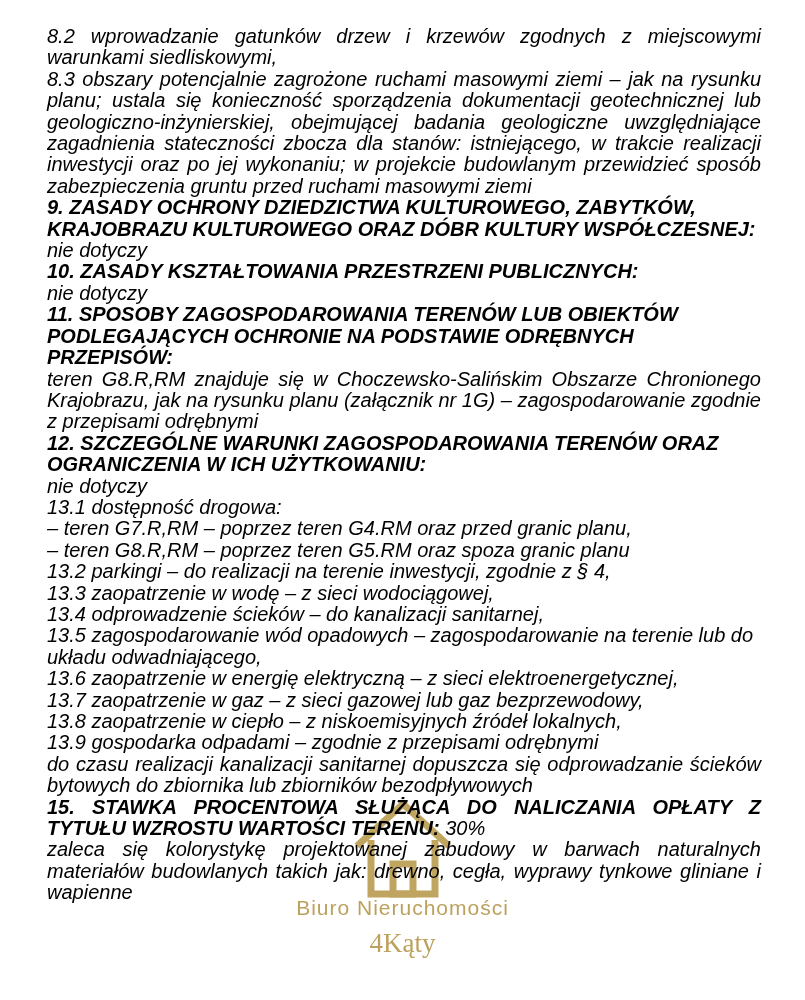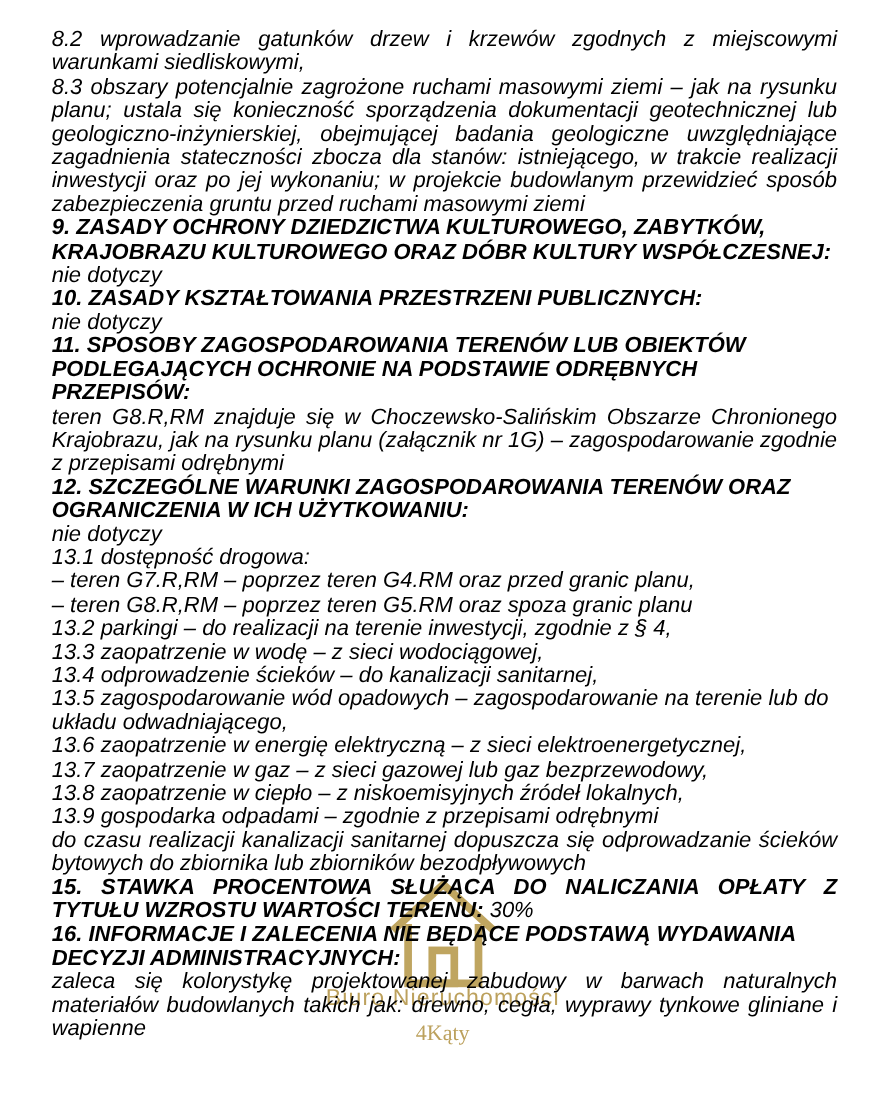--- a/index.html
+++ b/index.html
@@ -42,21 +42,21 @@
   }
   .wm-line1 {
     font-size: 21px;
     letter-spacing: 1px;
     color: #b09040;
     font-family: Liberation Sans, sans-serif;
     margin-top: -2px;
     white-space: nowrap;
   }
   .wm-line2 {
-    font-size: 20px;
+    font-size: 27px;
     color: #b09040;
     font-family: "Liberation Serif", "DejaVu Serif", serif;
     margin-top: 8px;
   }
 </style>
 </head>
 <body>
 
 <div class="doc">
     <p class="block justify"><span>8.2 wprowadzanie gatunków drzew i krzewów zgodnych z miejscowymi warunkami siedliskowymi,</span></p>
@@ -75,21 +75,20 @@
     <p class="block"><span>13.2 parkingi – do realizacji na terenie inwestycji, zgodnie z § 4,</span></p>
     <p class="block"><span>13.3 zaopatrzenie w wodę – z sieci wodociągowej,</span></p>
     <p class="block"><span>13.4 odprowadzenie ścieków – do kanalizacji sanitarnej,</span></p>
     <p class="block"><span>13.5 zagospodarowanie wód opadowych – zagospodarowanie na terenie lub do układu odwadniającego,</span></p>
     <p class="block"><span>13.6 zaopatrzenie w energię elektryczną – z sieci elektroenergetycznej,</span></p>
     <p class="block"><span>13.7 zaopatrzenie w gaz – z sieci gazowej lub gaz bezprzewodowy,</span></p>
     <p class="block"><span>13.8 zaopatrzenie w ciepło – z niskoemisyjnych źródeł lokalnych,</span></p>
     <p class="block"><span>13.9 gospodarka odpadami – zgodnie z przepisami odrębnymi</span></p>
     <p class="block justify"><span>do czasu realizacji kanalizacji sanitarnej dopuszcza się odprowadzanie ścieków bytowych do zbiornika lub zbiorników bezodpływowych</span></p>
     <p class="block justify"><span class="bold">15. STAWKA PROCENTOWA SŁUŻĄCA DO NALICZANIA OPŁATY Z TYTUŁU WZROSTU WARTOŚCI TERENU:</span><span> 30%</span></p>
-    <p class="block"><span class="bold">16. INFORMACJE I ZALECENIA NIE BĘDĄCE PODSTAWĄ WYDAWANIA DECYZJI ADMINISTRACYJNYCH:</span></p>
     <p class="block justify"><span>zaleca się kolorystykę projektowanej zabudowy w barwach naturalnych materiałów budowlanych takich jak: drewno, cegła, wyprawy tynkowe gliniane i wapienne</span></p>
   </div>
 
 <div class="watermark">
   <svg class="house" width="104" height="102" viewBox="0 0 104 102" aria-hidden="true">
     <g fill="none" stroke="#b49544" stroke-width="7">
       <polyline points="6,50 52,8 98,50"></polyline>
       <polyline points="20,44 20,98 84,98 84,44"></polyline>
       <rect x="42" y="68" width="20" height="30"></rect>
     </g>

